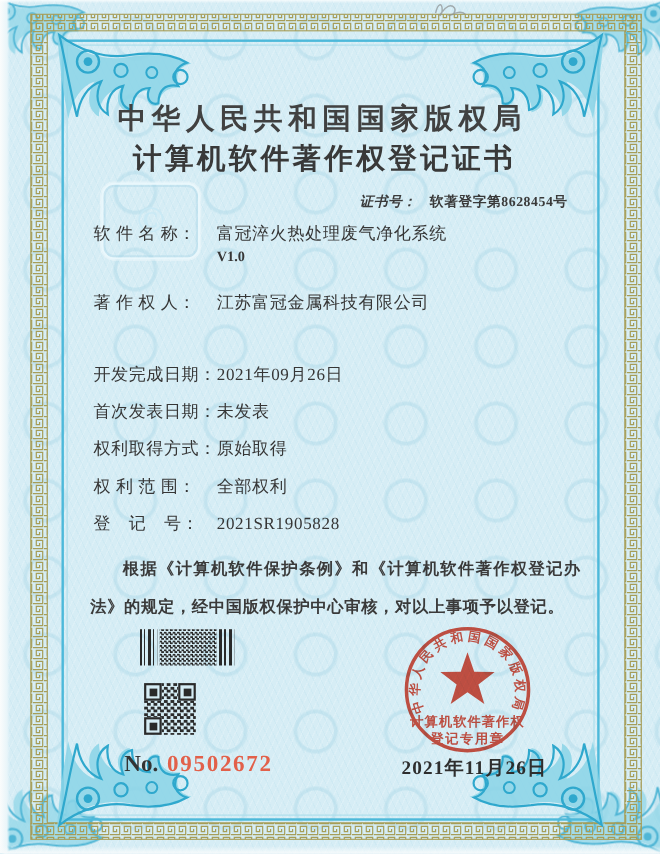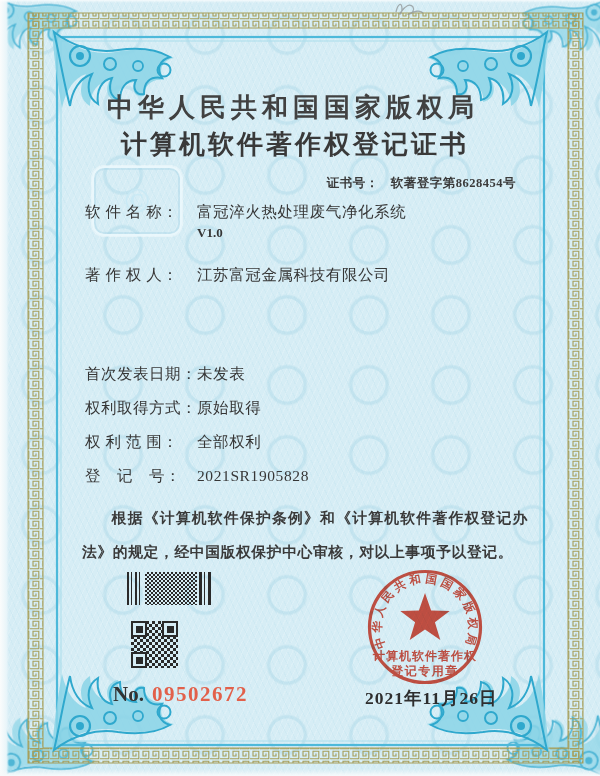--- a/index.html
+++ b/index.html
@@ -33,21 +33,21 @@
     z-index:1;display:flex;align-items:center;justify-content:center;
     color:rgba(200,233,244,.95);font-size:34px;font-weight:700;
   }
 
   .txt{position:absolute;z-index:3;color:#3a3a3a;}
   .authority{top:90px;left:0;right:14px;text-align:center;font-size:26px;font-weight:700;
     letter-spacing:5px;color:#414141;}
   .cert-title{top:127px;left:0;right:10px;text-align:center;font-size:26px;font-weight:700;
     letter-spacing:3px;color:#393939;}
   .certno{top:175px;right:84px;font-size:12.5px;font-weight:700;letter-spacing:.5px;}
-  .certno .lbl{margin-right:12px;}
+  .certno .lbl{margin-right:12px;font-style:italic;}
 
   .row{position:absolute;left:85px;z-index:3;font-size:15.5px;font-weight:400;color:#363636;
     white-space:nowrap;}
   .row .lbl{display:inline-block;width:112px;letter-spacing:.5px;}
   .row .val{letter-spacing:.6px;}
   .version{position:absolute;left:197px;z-index:3;font-size:13px;font-weight:700;color:#363636;}
 
   .statement{top:501px;left:82px;width:446px;font-size:14.8px;line-height:34px;
     font-weight:700;text-indent:2em;letter-spacing:.6px;text-align:justify;}
 
@@ -133,20 +133,23 @@
 
   <div class="row" style="top:202px">
     <span class="lbl">软 件 名 称：</span><span class="val">富冠淬火热处理废气净化系统</span>
   </div>
   <div class="version" style="top:225px">V1.0</div>
 
   <div class="row" style="top:265px">
     <span class="lbl">著 作 权 人：</span><span class="val">江苏富冠金属科技有限公司</span>
   </div>
 
+  <div class="row" style="top:330px">
+    <span class="lbl">开发完成日期：</span><span class="val">2021年09月26日</span>
+  </div>
 
   <div class="row" style="top:364px">
     <span class="lbl">首次发表日期：</span><span class="val">未发表</span>
   </div>
 
   <div class="row" style="top:398px">
     <span class="lbl">权利取得方式：</span><span class="val">原始取得</span>
   </div>
 
   <div class="row" style="top:432px">

